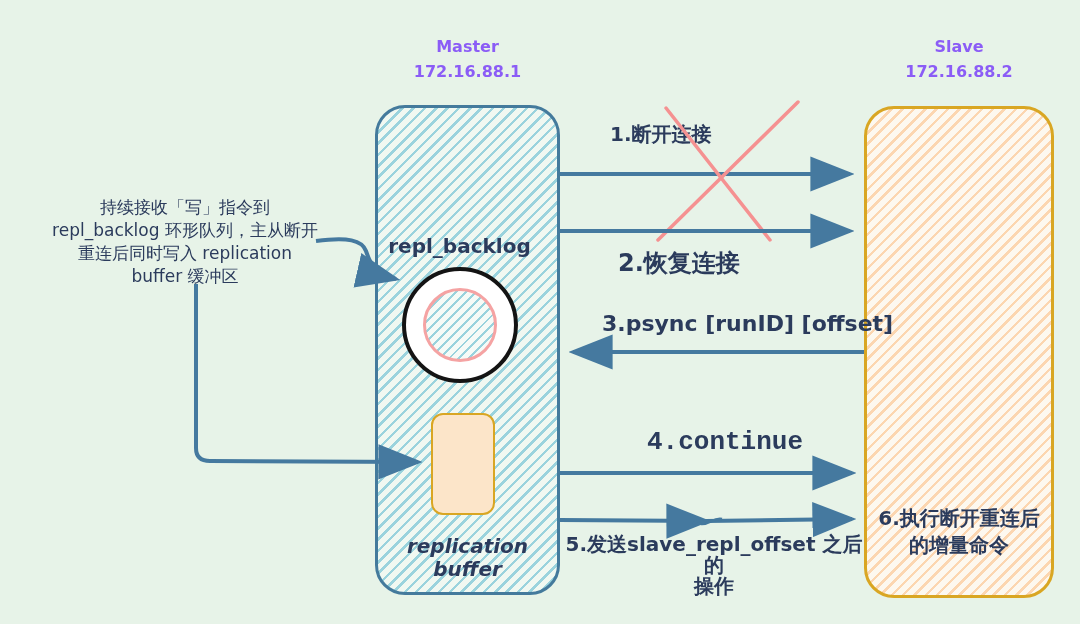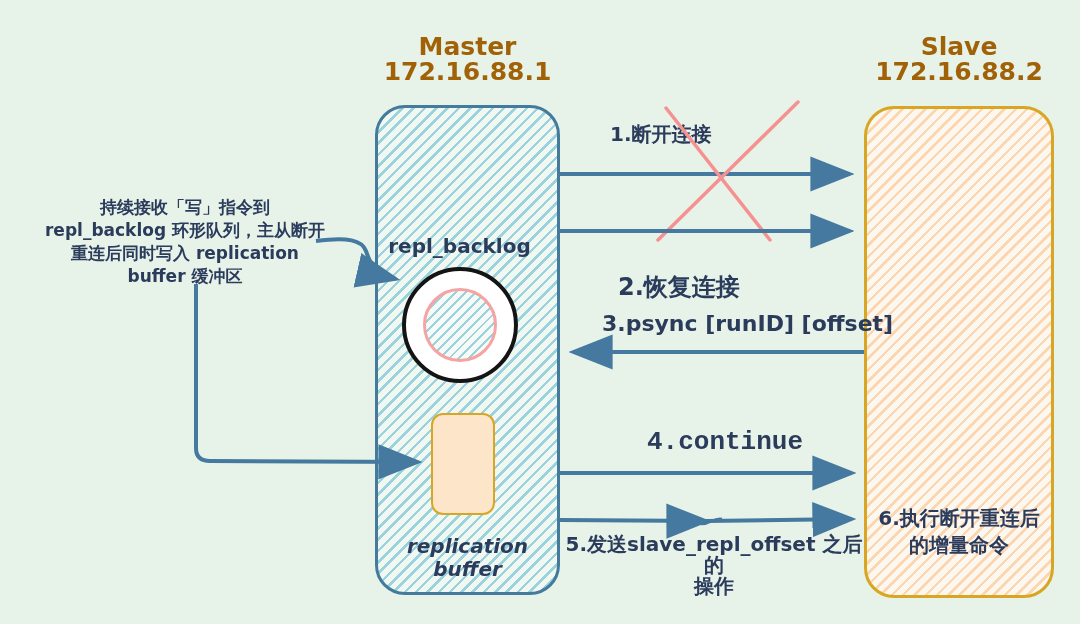--- a/index.html
+++ b/index.html
@@ -7,22 +7,22 @@
     position: relative;
     width: 1080px; height: 624px;
     background: #e7f3e8;
     font-family: "DejaVu Sans", "Liberation Sans", sans-serif;
     color: #2b3b5c;
     overflow: hidden;
   }
   .abs { position: absolute; }
   .pre { white-space: pre-line; }
   .node-title {
-    text-align: center; font-size: 25px; font-weight: 600;
-    line-height: 25px; color: #a16207;
+    text-align: center; font-size: 16px; font-weight: 600;
+    line-height: 25px; color: #8b5cf6;
   }
   .box {
     position: absolute; border-radius: 30px; box-sizing: border-box;
   }
   .master-box {
     left: 375px; top: 105px; width: 185px; height: 490px;
     border: 3px solid #447a9c;
     background: repeating-linear-gradient(135deg, #9ad3dd 0px, #9ad3dd 2.5px, rgba(0,0,0,0) 2.5px, rgba(0,0,0,0) 8px), #f0f8f1;
   }
   .slave-box {
@@ -43,25 +43,25 @@
     box-sizing: border-box;
     background: repeating-linear-gradient(135deg, #9ad3dd 0px, #9ad3dd 2px, rgba(0,0,0,0) 2px, rgba(0,0,0,0) 7px), #f6fbf7;
   }
   .buffer-rect {
     position: absolute; left: 431px; top: 413px; width: 64px; height: 102px;
     border: 2.5px solid #d9a623; border-radius: 12px; background: #fce5c9;
     box-sizing: border-box;
   }
   .annotation {
     left: 22px; top: 196px; width: 326px;
-    text-align: center; font-size: 17px; font-weight: 700; line-height: 23px;
+    text-align: center; font-size: 17px; font-weight: 400; line-height: 23px;
   }
   .step-label { font-weight: 600; white-space: nowrap; }
   .s1 { left: 610px; top: 121px; font-size: 20px; }
-  .s2 { left: 618px; top: 247px; font-size: 24px; margin-top: 24px; }
+  .s2 { left: 618px; top: 247px; font-size: 24px; }
   .s3 { left: 602px; top: 311px; font-size: 22px; }
   .s4 { left: 647px; top: 427px; font-size: 26px; font-family: Liberation Mono, monospace; }
   .s5 { left: 565px; top: 534px; width: 298px; text-align: center;
         font-size: 20px; font-weight: 600; line-height: 21px; white-space: pre-line; }
   .step6 {
     left: 874px; top: 505px; width: 170px; text-align: center;
     font-size: 20px; font-weight: 600; line-height: 27px;
   }
   svg.arrows { position: absolute; left: 0; top: 0; pointer-events: none; }
 </style>

